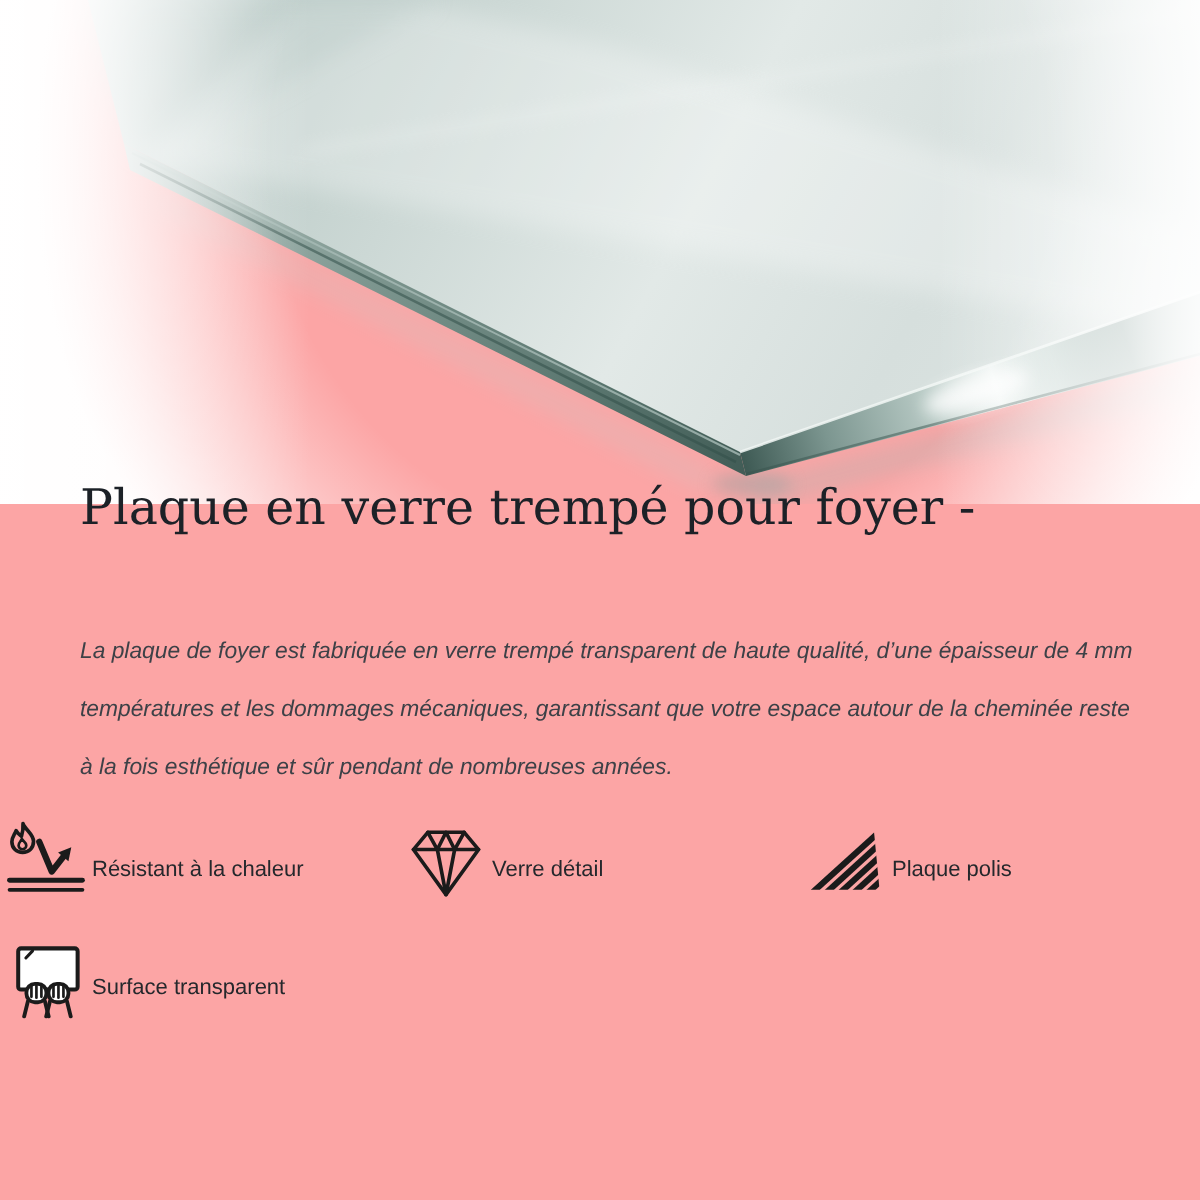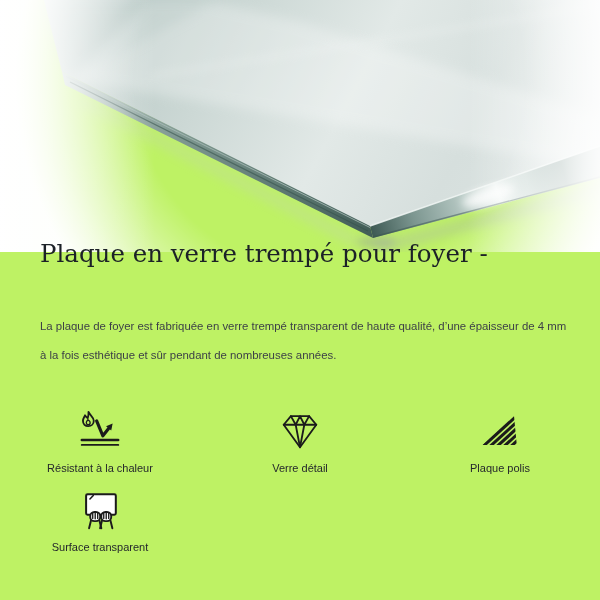--- a/index.html
+++ b/index.html
@@ -1,30 +1,30 @@
 <!DOCTYPE html>
 <html><head>
 <meta charset="utf-8">
 <style>
   html,body{margin:0;padding:0;background:#ffffff;}
   body{width:600px;height:600px;overflow:hidden;}
-  .page{position:relative;width:600px;height:600px;background:#bef264;
+  .page{position:relative;width:600px;height:600px;background:#fca5a5;
         font-family:"Liberation Sans","DejaVu Sans",sans-serif;}
   .hero{position:absolute;top:0;left:0;width:600px;height:252px;}
   .hero svg{display:block;}
   .heading{position:absolute;left:40px;top:235px;width:530px;margin:0;
            font-family:"DejaVu Serif","Liberation Serif",serif;font-weight:400;
            font-size:24.5px;line-height:37px;color:#1c2127;}
   .heading span{display:block;}
   .desc{position:absolute;left:40px;top:312px;width:545px;
         font-size:11.4px;line-height:29.2px;color:#3d4147;}
-  .desc .dline{white-space:nowrap;}
+  .desc .dline{white-space:nowrap;font-style:italic;}
   .features{position:absolute;left:0;top:408px;width:600px;
             display:grid;grid-template-columns:repeat(3,200px);row-gap:13px;}
-  .feature{display:flex;flex-direction:column;align-items:center;}
+  .feature{display:flex;flex-direction:row;align-items:center;}
   .icon-box{height:46px;display:flex;align-items:flex-end;justify-content:center;}
   .feature-label{margin-top:8px;font-size:11px;color:#25282c;white-space:nowrap;}
   .ic{stroke:#1b1b1b;fill:none;stroke-linecap:round;stroke-linejoin:round;}
 </style>
 </head>
 <body>
 
 <div class="page">
 
   <div class="hero">
@@ -99,20 +99,21 @@
       <rect x="468" y="0" width="132" height="252" fill="url(#gRightFade)"></rect>
     </svg>
   </div>
 
   <h1 class="heading">
     <span>Plaque en verre trempé pour foyer -</span>
   </h1>
 
   <div class="desc">
     <div class="dline">La plaque de foyer est fabriquée en verre trempé transparent de haute qualité, d’une épaisseur de 4 mm</div>
+    <div class="dline">températures et les dommages mécaniques, garantissant que votre espace autour de la cheminée reste</div>
     <div class="dline">à la fois esthétique et sûr pendant de nombreuses années.</div>
   </div>
 
   <div class="features">
 
     <div class="feature">
       <div class="icon-box">
         <svg class="ic" width="46" height="46" viewBox="0 0 48 48">
           <path d="M12,4 C13,7 17.5,9.5 17.5,13.2 C17.5,16.8 15,19 11.8,19 C8.6,19 6.2,16.8 6.2,13.4 C6.2,11 7.6,9.6 8.4,7.6 C9.2,9.2 10.2,9.8 11.2,10.6 C11.8,8.6 12.2,6.4 12,4 Z" stroke-width="1.9"></path>
           <path d="M9.7,15.4 C9.7,13.8 10.9,13.2 11.4,12 C12.1,13.2 13.7,13.7 13.7,15.3 A2,2 0 0 1 9.7,15.4 Z" stroke-width="1.4"></path>

